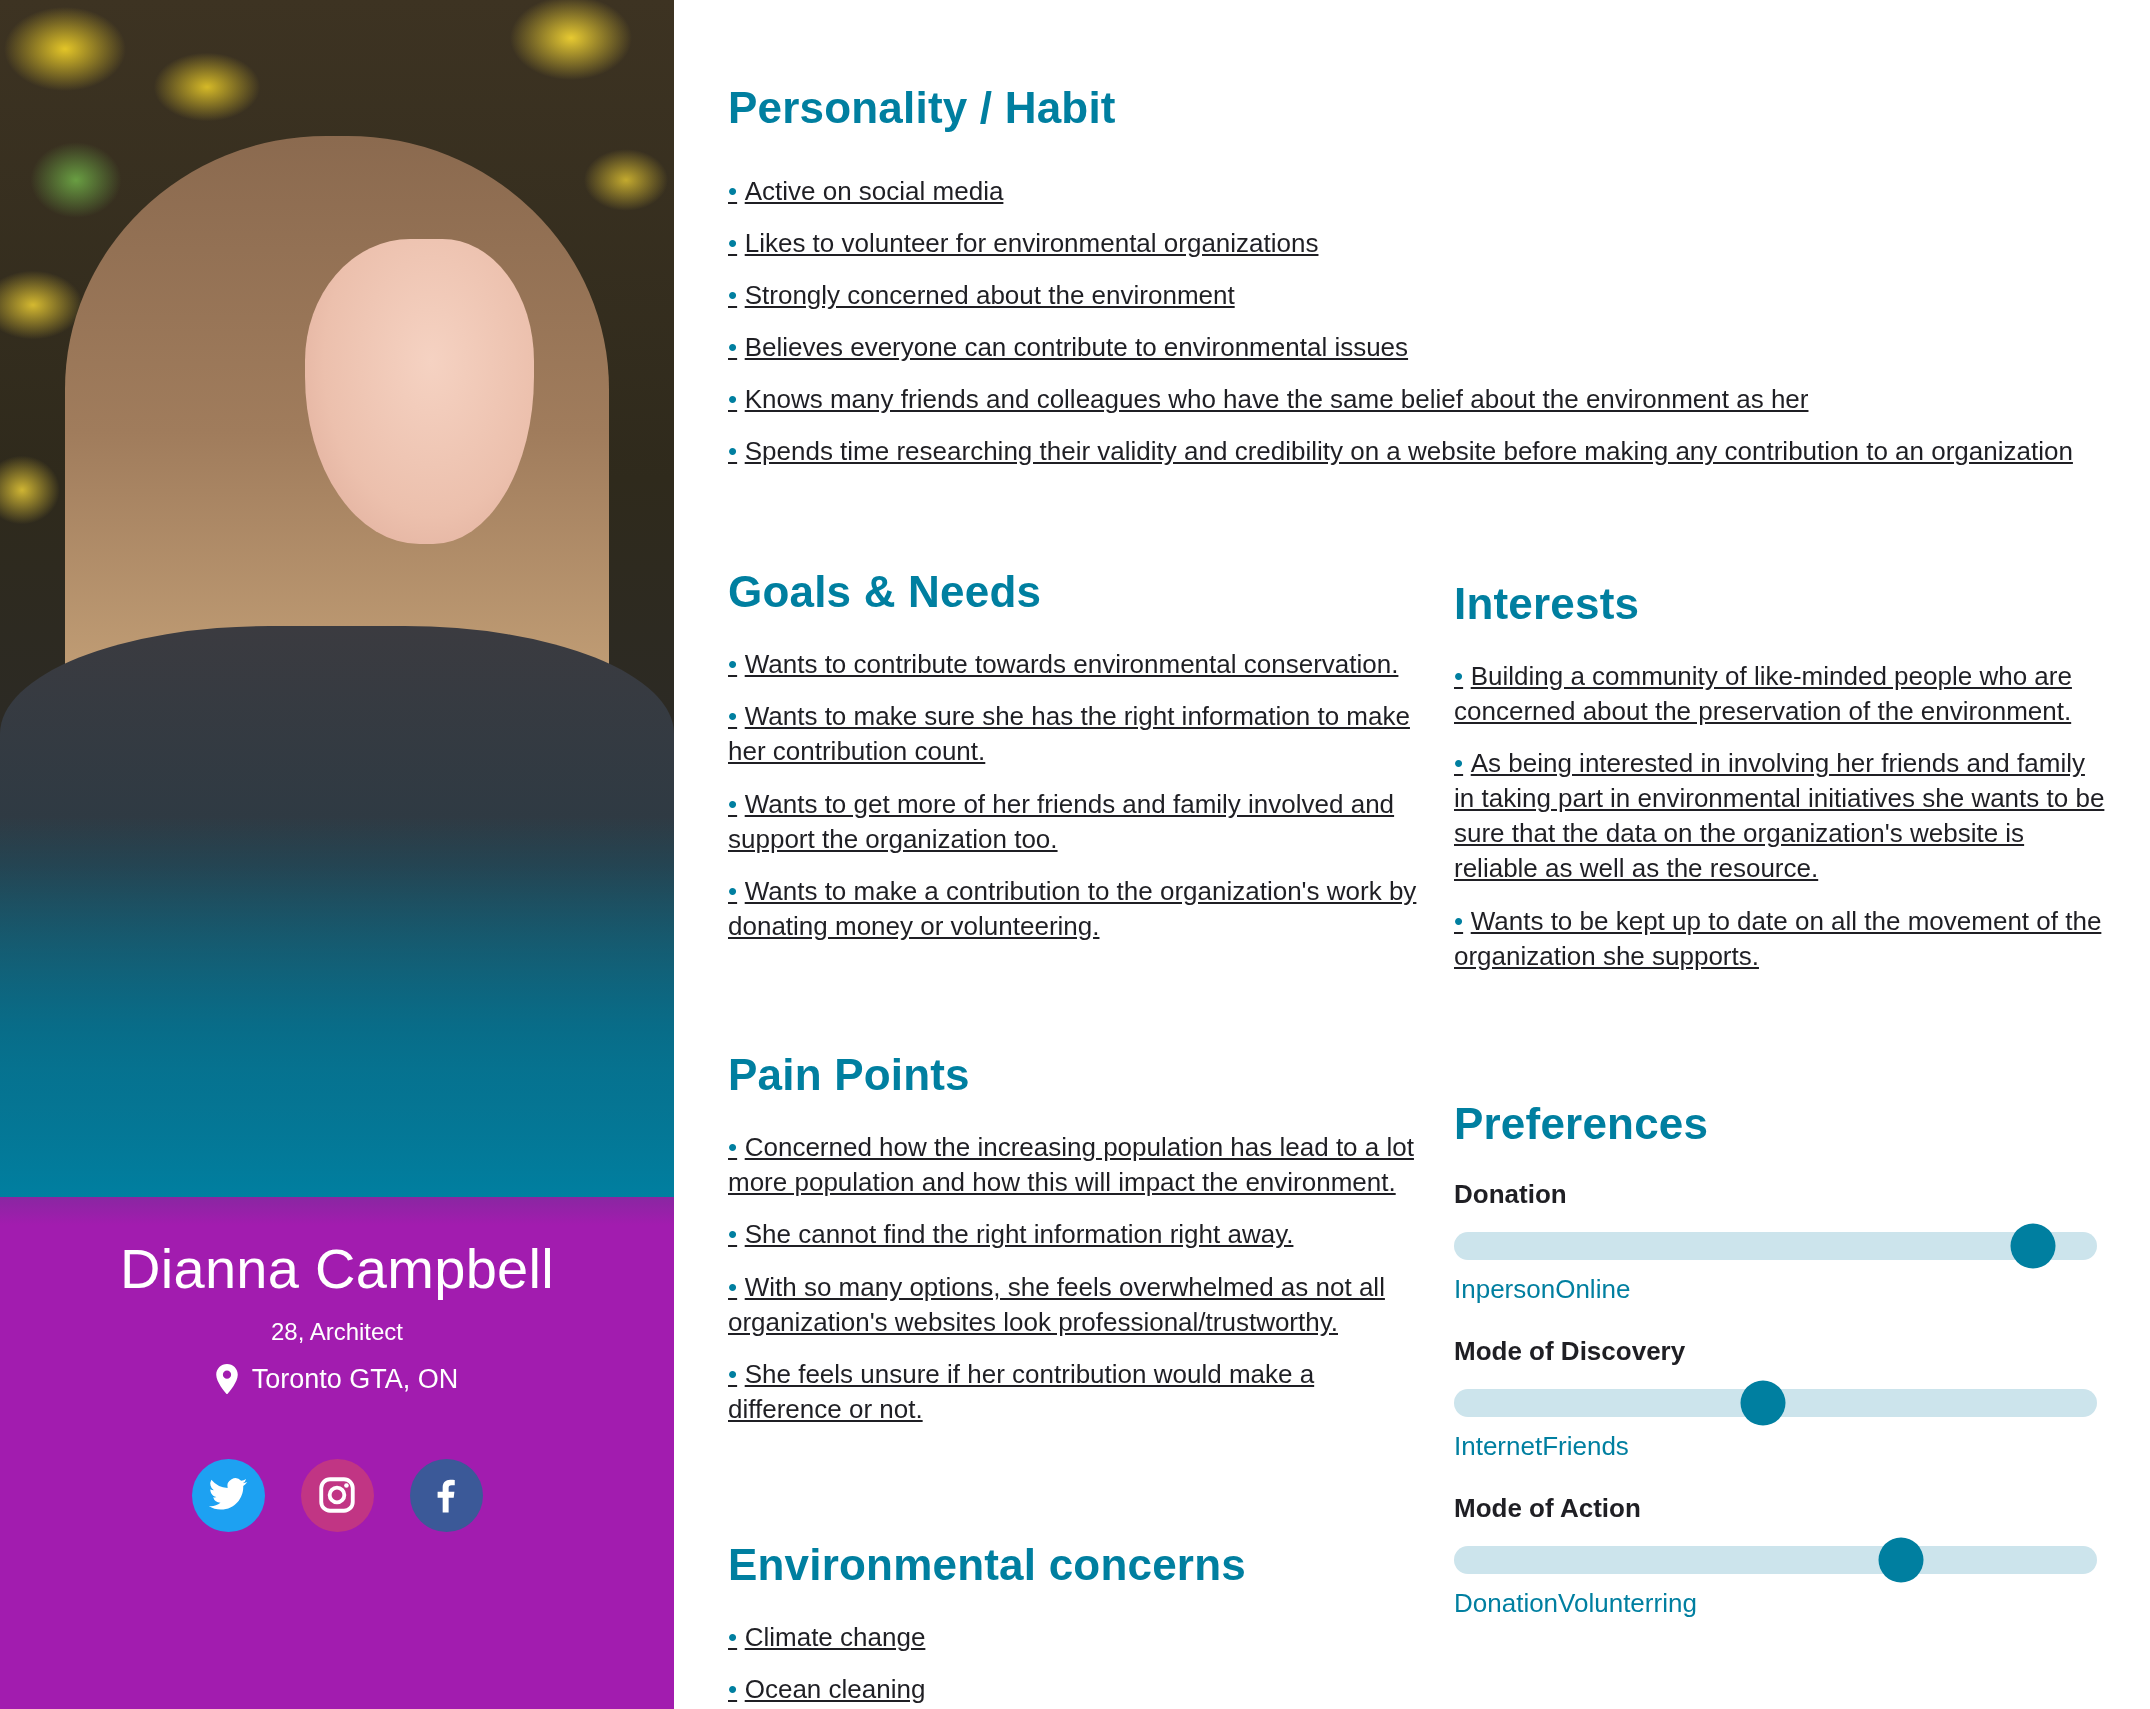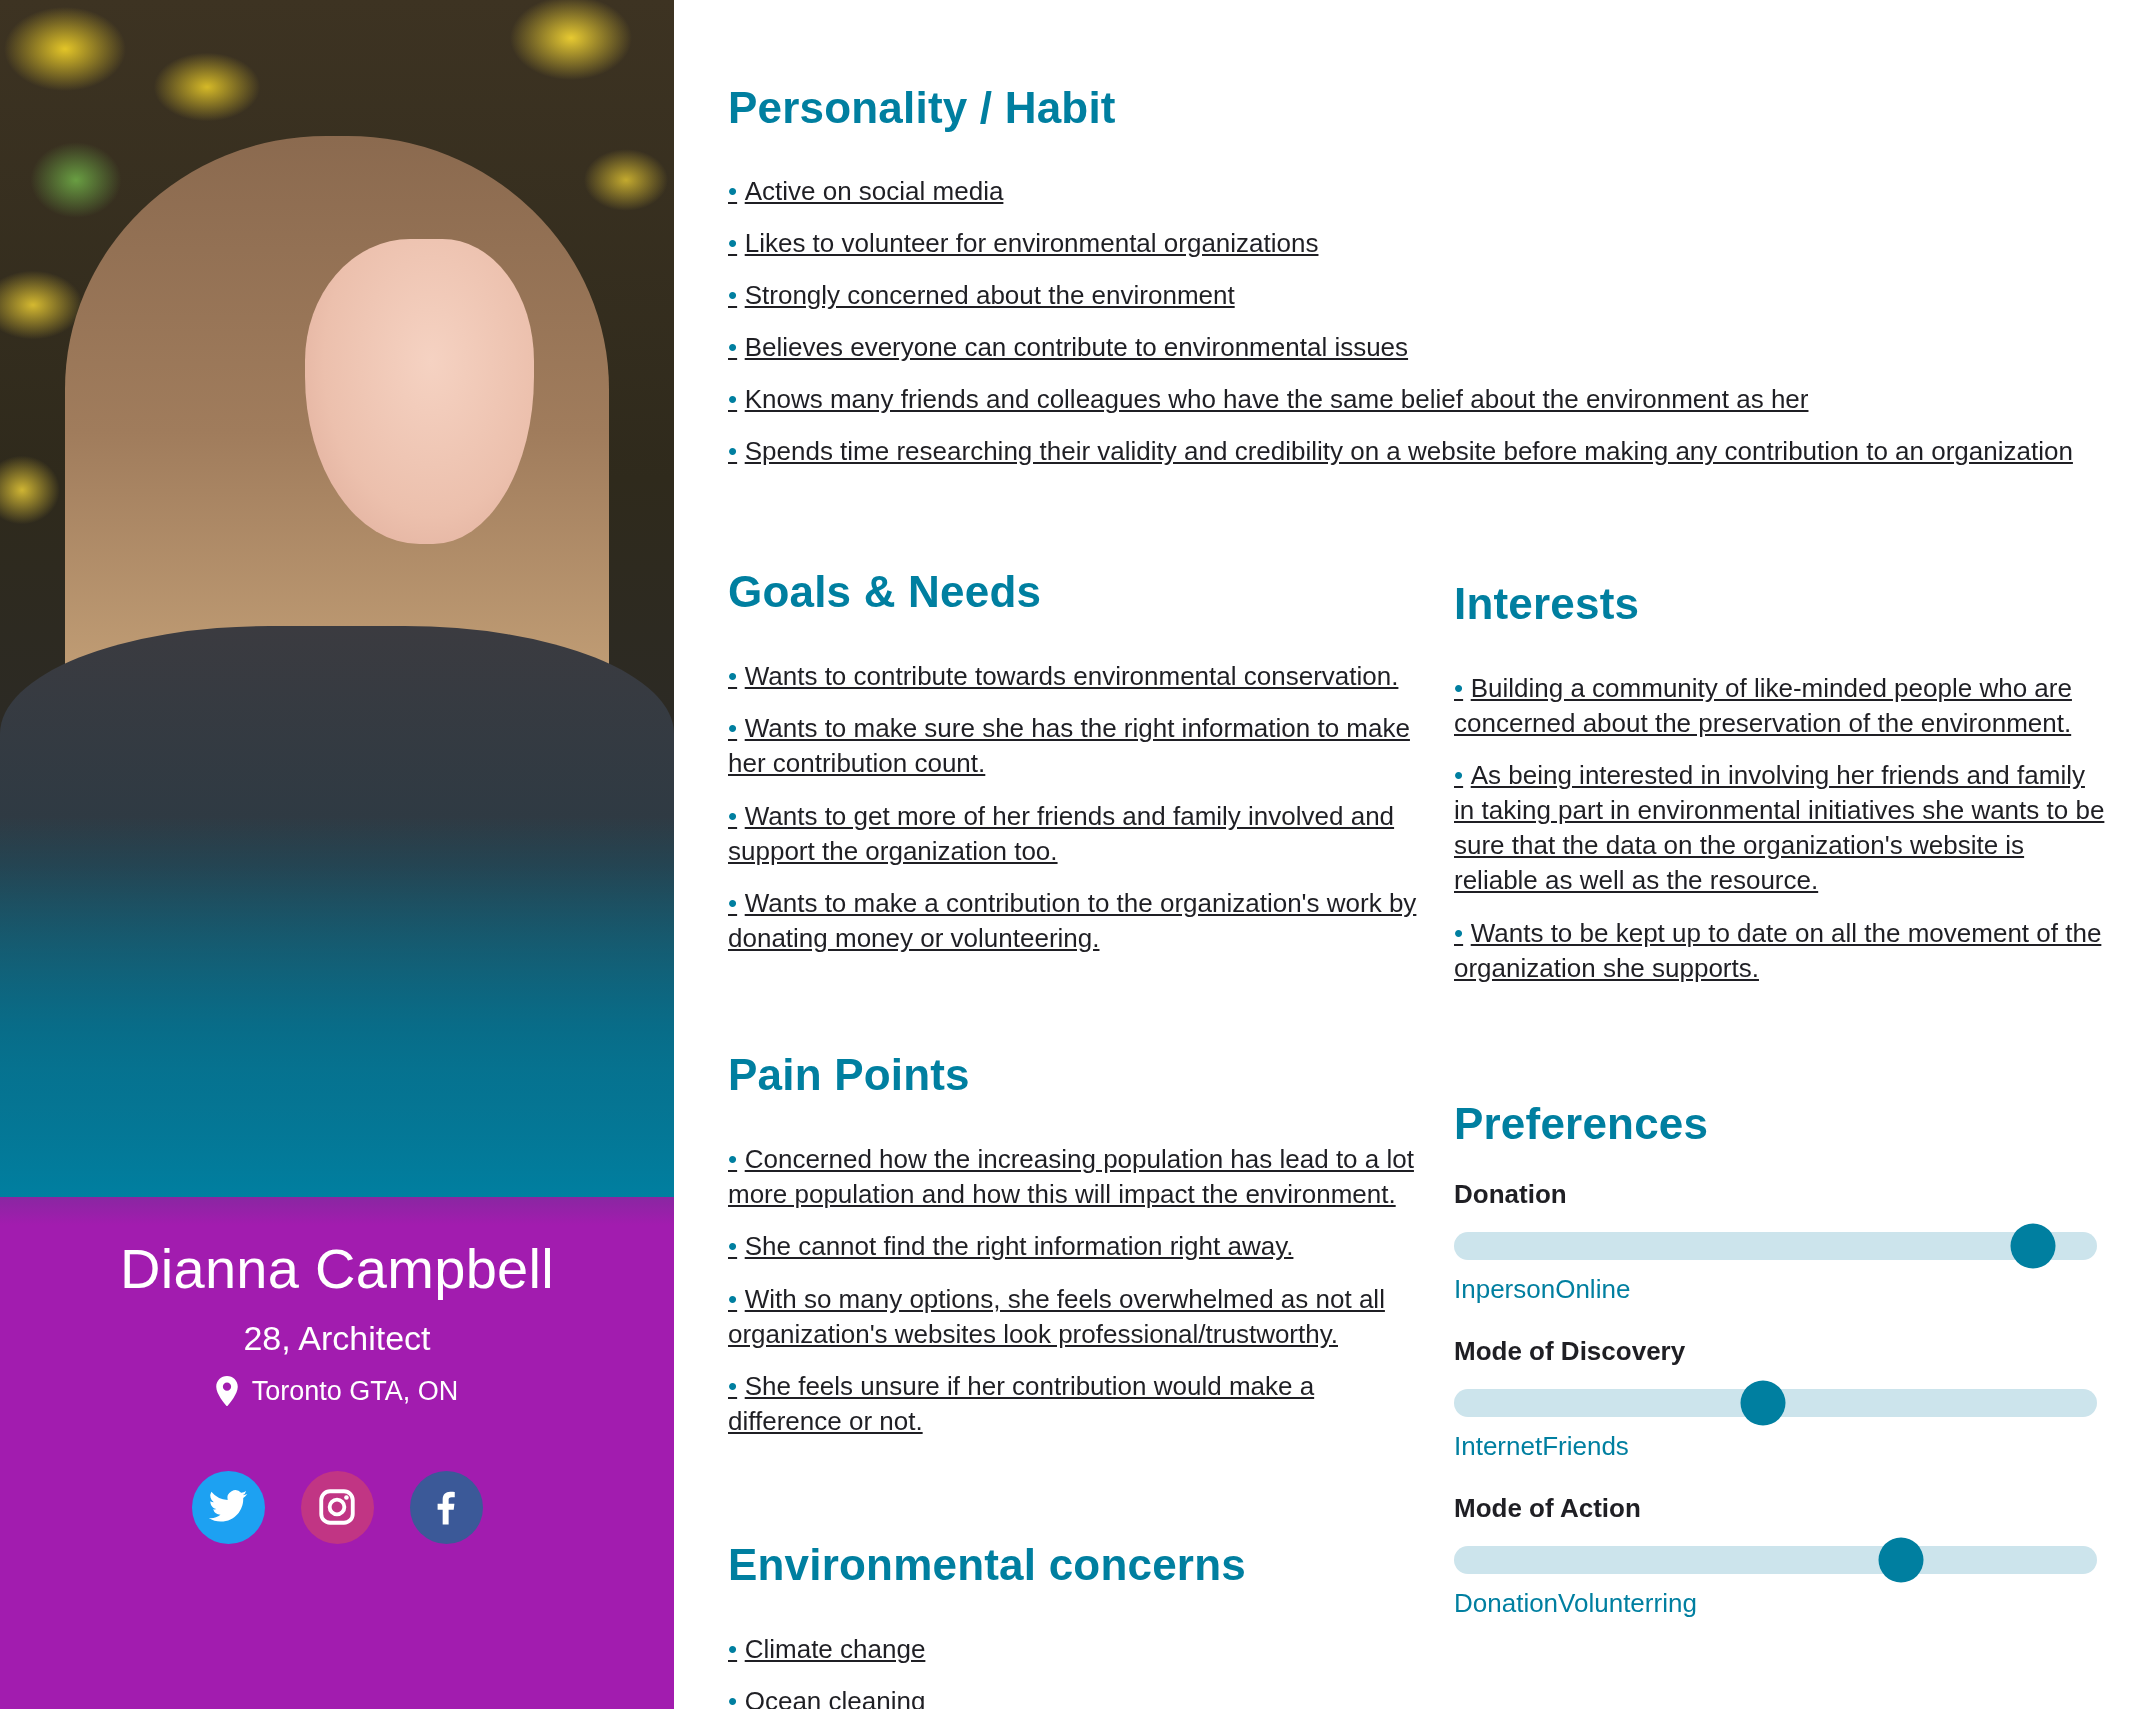--- a/index.html
+++ b/index.html
@@ -38,21 +38,21 @@
     background: linear-gradient(180deg, #3b3b40 0%, #2c3a44 40%, #1e5566 75%, rgba(0,127,160,0) 100%);
     border-radius: 40% 40% 0 0 / 18% 18% 0 0;
   }
   .photo-fade {
     position: absolute; left: 0; top: 816px; width: 674px; height: 381px;
     background: linear-gradient(180deg, rgba(0,127,160,0) 0%, rgba(0,118,150,0.75) 55%, #007fa0 100%);
   }
 
   .identity { position: absolute; left: 0; top: 1235px; width: 674px; text-align: center; color: #ffffff; }
   .name { font-size: 56px; font-weight: 500; letter-spacing: 0.3px; line-height: 1.2; }
-  .role { font-size: 34px; margin-top: 16.3px; line-height: 1.2; text-align: center; }
+  .role { font-size: 24px; margin-top: 16.3px; line-height: 1.2; text-align: center; }
   .location { font-size: 27px; margin-top: 16.3px; display: flex; justify-content: center; align-items: center; gap: 14px; }
   .location svg { width: 22px; height: 30.5px; }
   .socials { display: flex; justify-content: center; gap: 36px; margin-top: 64px; }
   .social {
     width: 73px; height: 73px; border-radius: 50%;
     display: flex; align-items: center; justify-content: center; cursor: pointer;
   }
   .social svg { width: 42px; height: 42px; }
   .tw { background: #1da1f2; }
   .ig { background: #c13584; }
@@ -63,21 +63,21 @@
   ul { list-style: none; }
   li { font-size: 26px; line-height: 35px; color: #1f1f24; text-decoration: underline; }
   li .dot { color: #007fa0; font-size: 26px; margin-right: 7.6px; }
 
   .sec-personality { position: absolute; left: 728px; top: 42px; width: 1382px; }
   .sec-personality ul { margin-top: 30.5px; }
   .sec-personality li { line-height: 52px; }
 
   .col-left { position: absolute; left: 728px; width: 691px; }
   .col-right { position: absolute; left: 1454px; width: 653px; }
-  .sec ul { margin-top: 40px; }
+  .sec ul { margin-top: 28px; }
   .sec li + li { margin-top: 17.4px; }
 
   .sec-goals { top: 526px; }
   .sec-pain { top: 1009px; }
   .sec-env { top: 1499px; }
   .sec-env li + li { margin-top: 17.4px; }
   .sec-interests { top: 538px; }
   .sec-prefs { top: 1058px; }
 
   .pref { margin-top: 30.5px; }

